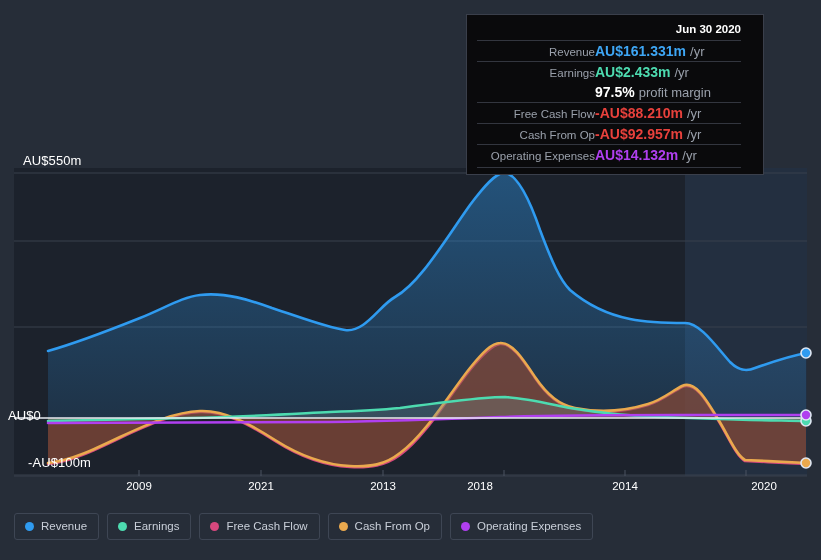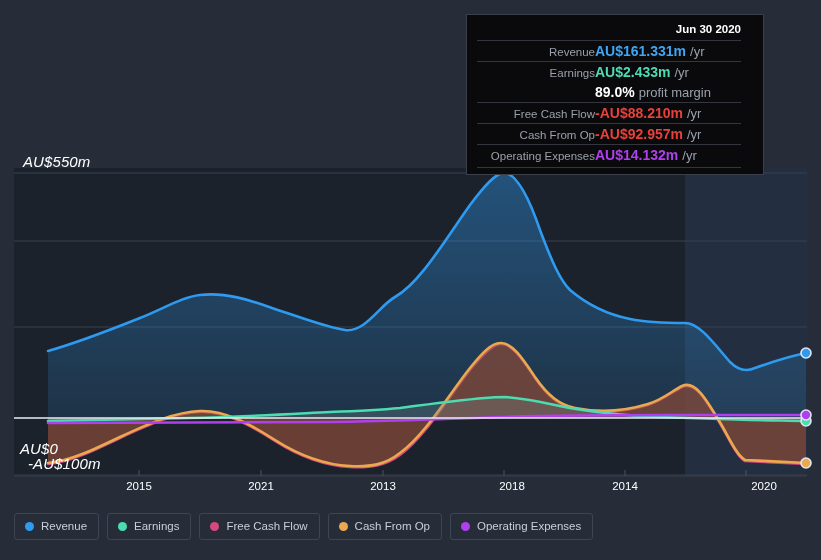--- a/index.html
+++ b/index.html
@@ -27,28 +27,27 @@
     position: absolute;
     left: 0;
     top: 0;
     width: 821px;
     height: 500px;
   }
 
   
   .ylabel {
     position: absolute;
-    font-size: 15px;
+    font-size: 13px;
     color: #ffffff;
     white-space: nowrap;
     letter-spacing: .1px;
-    font-style: italic;
   }
   #ylabel-top   { left: 23px; top: 153px; }
-  #ylabel-zero  { left: 20px; top: 408px; margin-top: 32px; }
+  #ylabel-zero  { left: 8px; top: 408px; }
   #ylabel-neg   { left: 28px; top: 455px; }
 
   .xlabel {
     position: absolute;
     top: 480px;
     font-size: 11.5px;
     color: #ffffff;
     transform: translateX(-50%);
     white-space: nowrap;
   }
@@ -251,45 +250,45 @@
       <circle cx="806" cy="421" r="5" fill="#4ddbb0" stroke="#dfe7f2" stroke-width="1.6"></circle>
       <circle cx="806" cy="415" r="5" fill="#b03ff0" stroke="#dfe7f2" stroke-width="1.6"></circle>
       <circle cx="806" cy="463" r="5" fill="#eaa94e" stroke="#dfe7f2" stroke-width="1.6"></circle>
     </g>
   </svg>
 
   <div class="ylabel" id="ylabel-top">AU$550m</div>
   <div class="ylabel" id="ylabel-zero">AU$0</div>
   <div class="ylabel" id="ylabel-neg">-AU$100m</div>
 
-  <div class="xlabel" style="left:139px">2015</div>
+  <div class="xlabel" style="left:139px">2009</div>
   <div class="xlabel" style="left:261px">2021</div>
   <div class="xlabel" style="left:383px">2013</div>
-  <div class="xlabel" style="left:512px">2018</div>
+  <div class="xlabel" style="left:480px">2018</div>
   <div class="xlabel" style="left:625px">2014</div>
   <div class="xlabel" style="left:764px">2020</div>
 
   <div id="tooltip">
     <div id="tooltip-date">Jun 30 2020</div>
 
     <div class="tt-row">
       <span class="tt-label">Revenue</span>
       <span class="tt-value" style="color:#3ea6f5">AU$161.331m</span>
       <span class="tt-unit">/yr</span>
     </div>
 
     <div class="tt-row">
       <span class="tt-label">Earnings</span>
       <span class="tt-value" style="color:#4ddbb0">AU$2.433m</span>
       <span class="tt-unit">/yr</span>
     </div>
 
     <div class="tt-row no-rule">
       <span class="tt-label"></span>
-      <span class="tt-value" style="color:#ffffff">89.0%</span>
+      <span class="tt-value" style="color:#ffffff">97.5%</span>
       <span class="tt-unit">profit margin</span>
     </div>
 
     <div class="tt-row">
       <span class="tt-label">Free Cash Flow</span>
       <span class="tt-value" style="color:#e8413c">-AU$88.210m</span>
       <span class="tt-unit">/yr</span>
     </div>
 
     <div class="tt-row">

